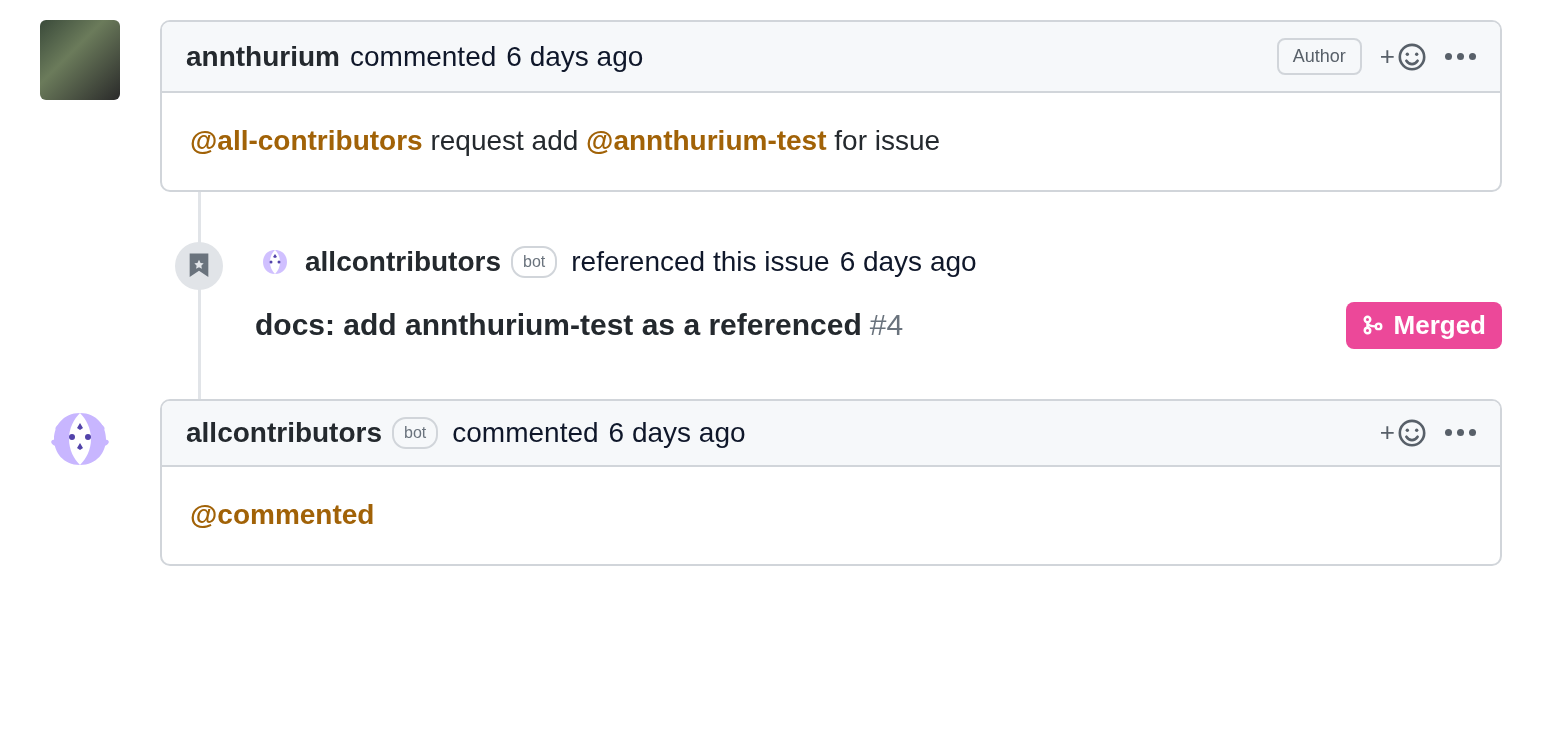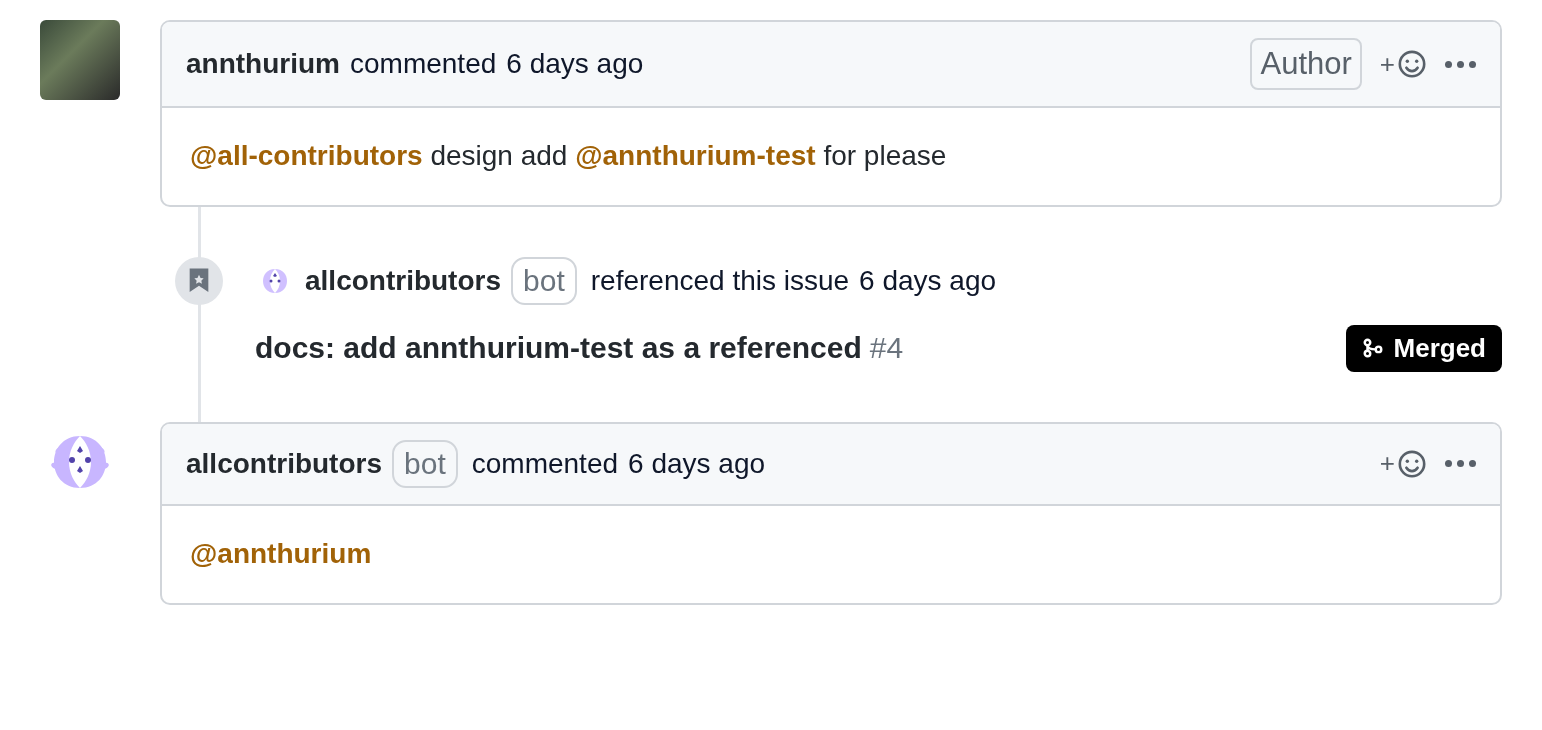--- a/index.html
+++ b/index.html
@@ -48,35 +48,35 @@
 .comment-header {
   background: #f6f8fa;
   padding: 16px 24px;
   display: flex;
   align-items: center;
   font-size: 28px;
   border-bottom: 2px solid #d1d5da;
 }
 .author-name { font-weight: 600; color: #24292e; text-decoration: none; }
 .bot-badge {
-  font-size: 30px;
+  font-size: 16px;
   color: #6a737d;
   border: 2px solid #d1d5da;
   border-radius: 14px;
   padding: 5px 10px;
   margin-left: 10px;
 }
 .muted { color: #0f172a; }
 .header-spacer { flex: 1; }
 .author-badge {
-  font-size: 31px;
+  font-size: 18px;
   color: #586069;
   border: 2px solid #d1d5da;
   border-radius: 8px;
-  padding: 6px 8px;
+  padding: 6px 14px;
   margin-right: 18px;
 }
 .react-btn {
   display: inline-flex;
   align-items: center;
   color: #586069;
   margin-right: 18px;
   cursor: pointer;
 }
 .react-btn .plus { font-size: 26px; font-weight: 400; margin-right: 2px; }
@@ -97,21 +97,21 @@
   flex: 0 0 48px;
   margin-right: 32px;
 }
 .ref-content { flex: 1; }
 .ref-line1 { display: flex; align-items: center; font-size: 28px; flex-wrap: wrap; }
 .ref-laurel { width: 40px; height: 40px; margin-right: 10px; }
 .ref-line2 { display: flex; align-items: center; margin-top: 20px; }
 .ref-title { font-size: 30px; font-weight: 600; color: #24292e; }
 .ref-num { font-size: 30px; color: #6a737d; margin-left: 8px; }
 .merged-pill {
-  background: #000000;
+  background: #ec4899;
   color: #fff;
   font-weight: 600;
   font-size: 26px;
   border-radius: 8px;
   padding: 8px 16px;
   display: inline-flex;
   align-items: center;
   gap: 10px;
   margin-left: auto;
 }
@@ -145,21 +145,21 @@
           </svg>
         </span>
         <span class="kebab">
             <span></span>
             <span></span>
             <span></span>
           </span>
       </div>
       <div class="comment-body">
         <p>
-          <a class="mention">@all-contributors</a><span> design add </span><a class="mention">@annthurium-test</a><span> for please</span>
+          <a class="mention">@all-contributors</a><span> request add </span><a class="mention">@annthurium-test</a><span> for issue</span>
         </p>
       </div>
     </div>
   </div>
 
   <div class="ref-row">
     <div class="ref-badge">
       <svg width="22" height="28" viewBox="0 0 14 18">
         <path d="M1 1h12v15l-6-4-6 4z" fill="#6a737d"></path>
         <path d="M7 5l1 2 2 .3-1.5 1.5.4 2L7 9.8 5.1 10.8l.4-2L4 7.3 6 7z" fill="#e1e4e8"></path>
@@ -234,18 +234,18 @@
             <path d="M5 10c.8 1.2 2 1.8 3 1.8s2.2-.6 3-1.8" stroke-linecap="round"></path>
           </svg>
         </span>
         <span class="kebab">
             <span></span>
             <span></span>
             <span></span>
           </span>
       </div>
       <div class="comment-body">
-        <p><a class="mention">@annthurium</a></p>
+        <p><a class="mention">@commented</a></p>
       </div>
     </div>
   </div>
 
 </div>
 
 </body></html>

